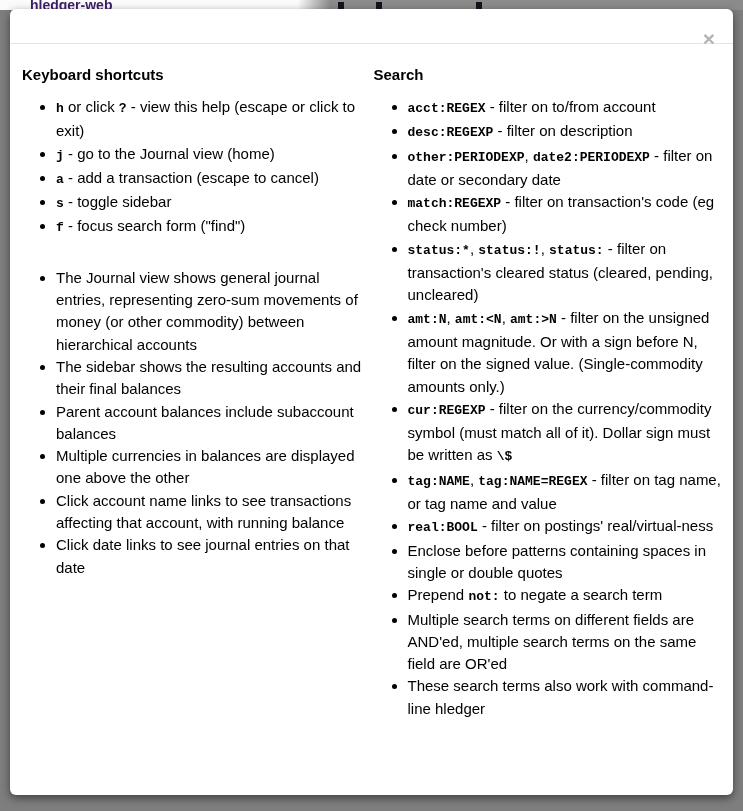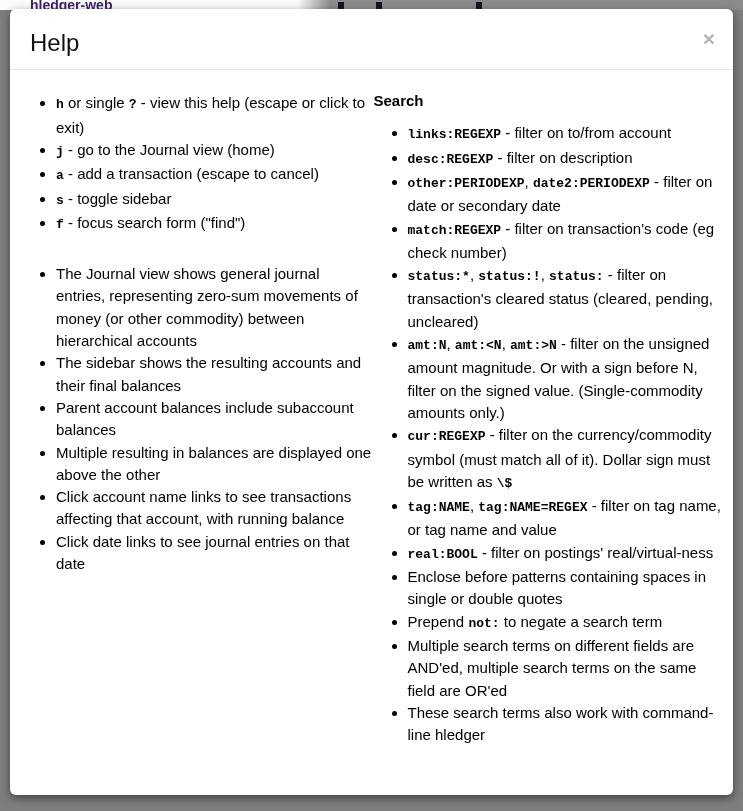--- a/index.html
+++ b/index.html
@@ -69,45 +69,45 @@
 
 <div class="page-strip">
   <span class="brand">hledger-web</span>
   <span class="glyph-stub stub-a"></span>
   <span class="glyph-stub stub-b"></span>
   <span class="glyph-stub stub-c"></span>
 </div>
 
 <div class="modal">
   <div class="modal-header">
-    <div class="modal-title">Help</div>
     <button class="close-btn">×</button>
   </div>
   <div class="modal-body">
     <div class="help-col">
+        <div class="sec-title">Keyboard shortcuts</div>
         <ul>
-          <li><code>h</code><span> or single </span><code>?</code><span> - view this help (escape or click to exit)</span></li>
+          <li><code>h</code><span> or click </span><code>?</code><span> - view this help (escape or click to exit)</span></li>
           <li><code>j</code><span> - go to the Journal view (home)</span></li>
           <li><code>a</code><span> - add a transaction (escape to cancel)</span></li>
           <li><code>s</code><span> - toggle sidebar</span></li>
           <li><code>f</code><span> - focus search form ("find")</span></li>
         </ul>
         <ul>
           <li><span>The Journal view shows general journal entries, representing zero-sum movements of money (or other commodity) between hierarchical accounts</span></li>
           <li><span>The sidebar shows the resulting accounts and their final balances</span></li>
           <li><span>Parent account balances include subaccount balances</span></li>
-          <li><span>Multiple resulting in balances are displayed one above the other</span></li>
+          <li><span>Multiple currencies in balances are displayed one above the other</span></li>
           <li><span>Click account name links to see transactions affecting that account, with running balance</span></li>
           <li><span>Click date links to see journal entries on that date</span></li>
         </ul>
       </div>
     <div class="help-col">
         <div class="sec-title">Search</div>
         <ul>
-          <li><code>links:REGEXP</code><span> - filter on to/from account</span></li>
+          <li><code>acct:REGEX</code><span> - filter on to/from account</span></li>
           <li><code>desc:REGEXP</code><span> - filter on description</span></li>
           <li><code>other:PERIODEXP</code><span>, </span><code>date2:PERIODEXP</code><span> - filter on date or secondary date</span></li>
           <li><code>match:REGEXP</code><span> - filter on transaction's code (eg check number)</span></li>
           <li><code>status:*</code><span>, </span><code>status:!</code><span>, </span><code>status:</code><span> - filter on transaction's cleared status (cleared, pending, uncleared)</span></li>
           <li><code>amt:N</code><span>, </span><code>amt:&lt;N</code><span>, </span><code>amt:&gt;N</code><span> - filter on the unsigned amount magnitude. Or with a sign before N, filter on the signed value. (Single-commodity amounts only.)</span></li>
           <li><code>cur:REGEXP</code><span> - filter on the currency/commodity symbol (must match all of it). Dollar sign must be written as </span><code>\$</code></li>
           <li><code>tag:NAME</code><span>, </span><code>tag:NAME=REGEX</code><span> - filter on tag name, or tag name and value</span></li>
           <li><code>real:BOOL</code><span> - filter on postings' real/virtual-ness</span></li>
           <li><span>Enclose before patterns containing spaces in single or double quotes</span></li>
           <li><span>Prepend </span><code>not:</code><span> to negate a search term</span></li>

